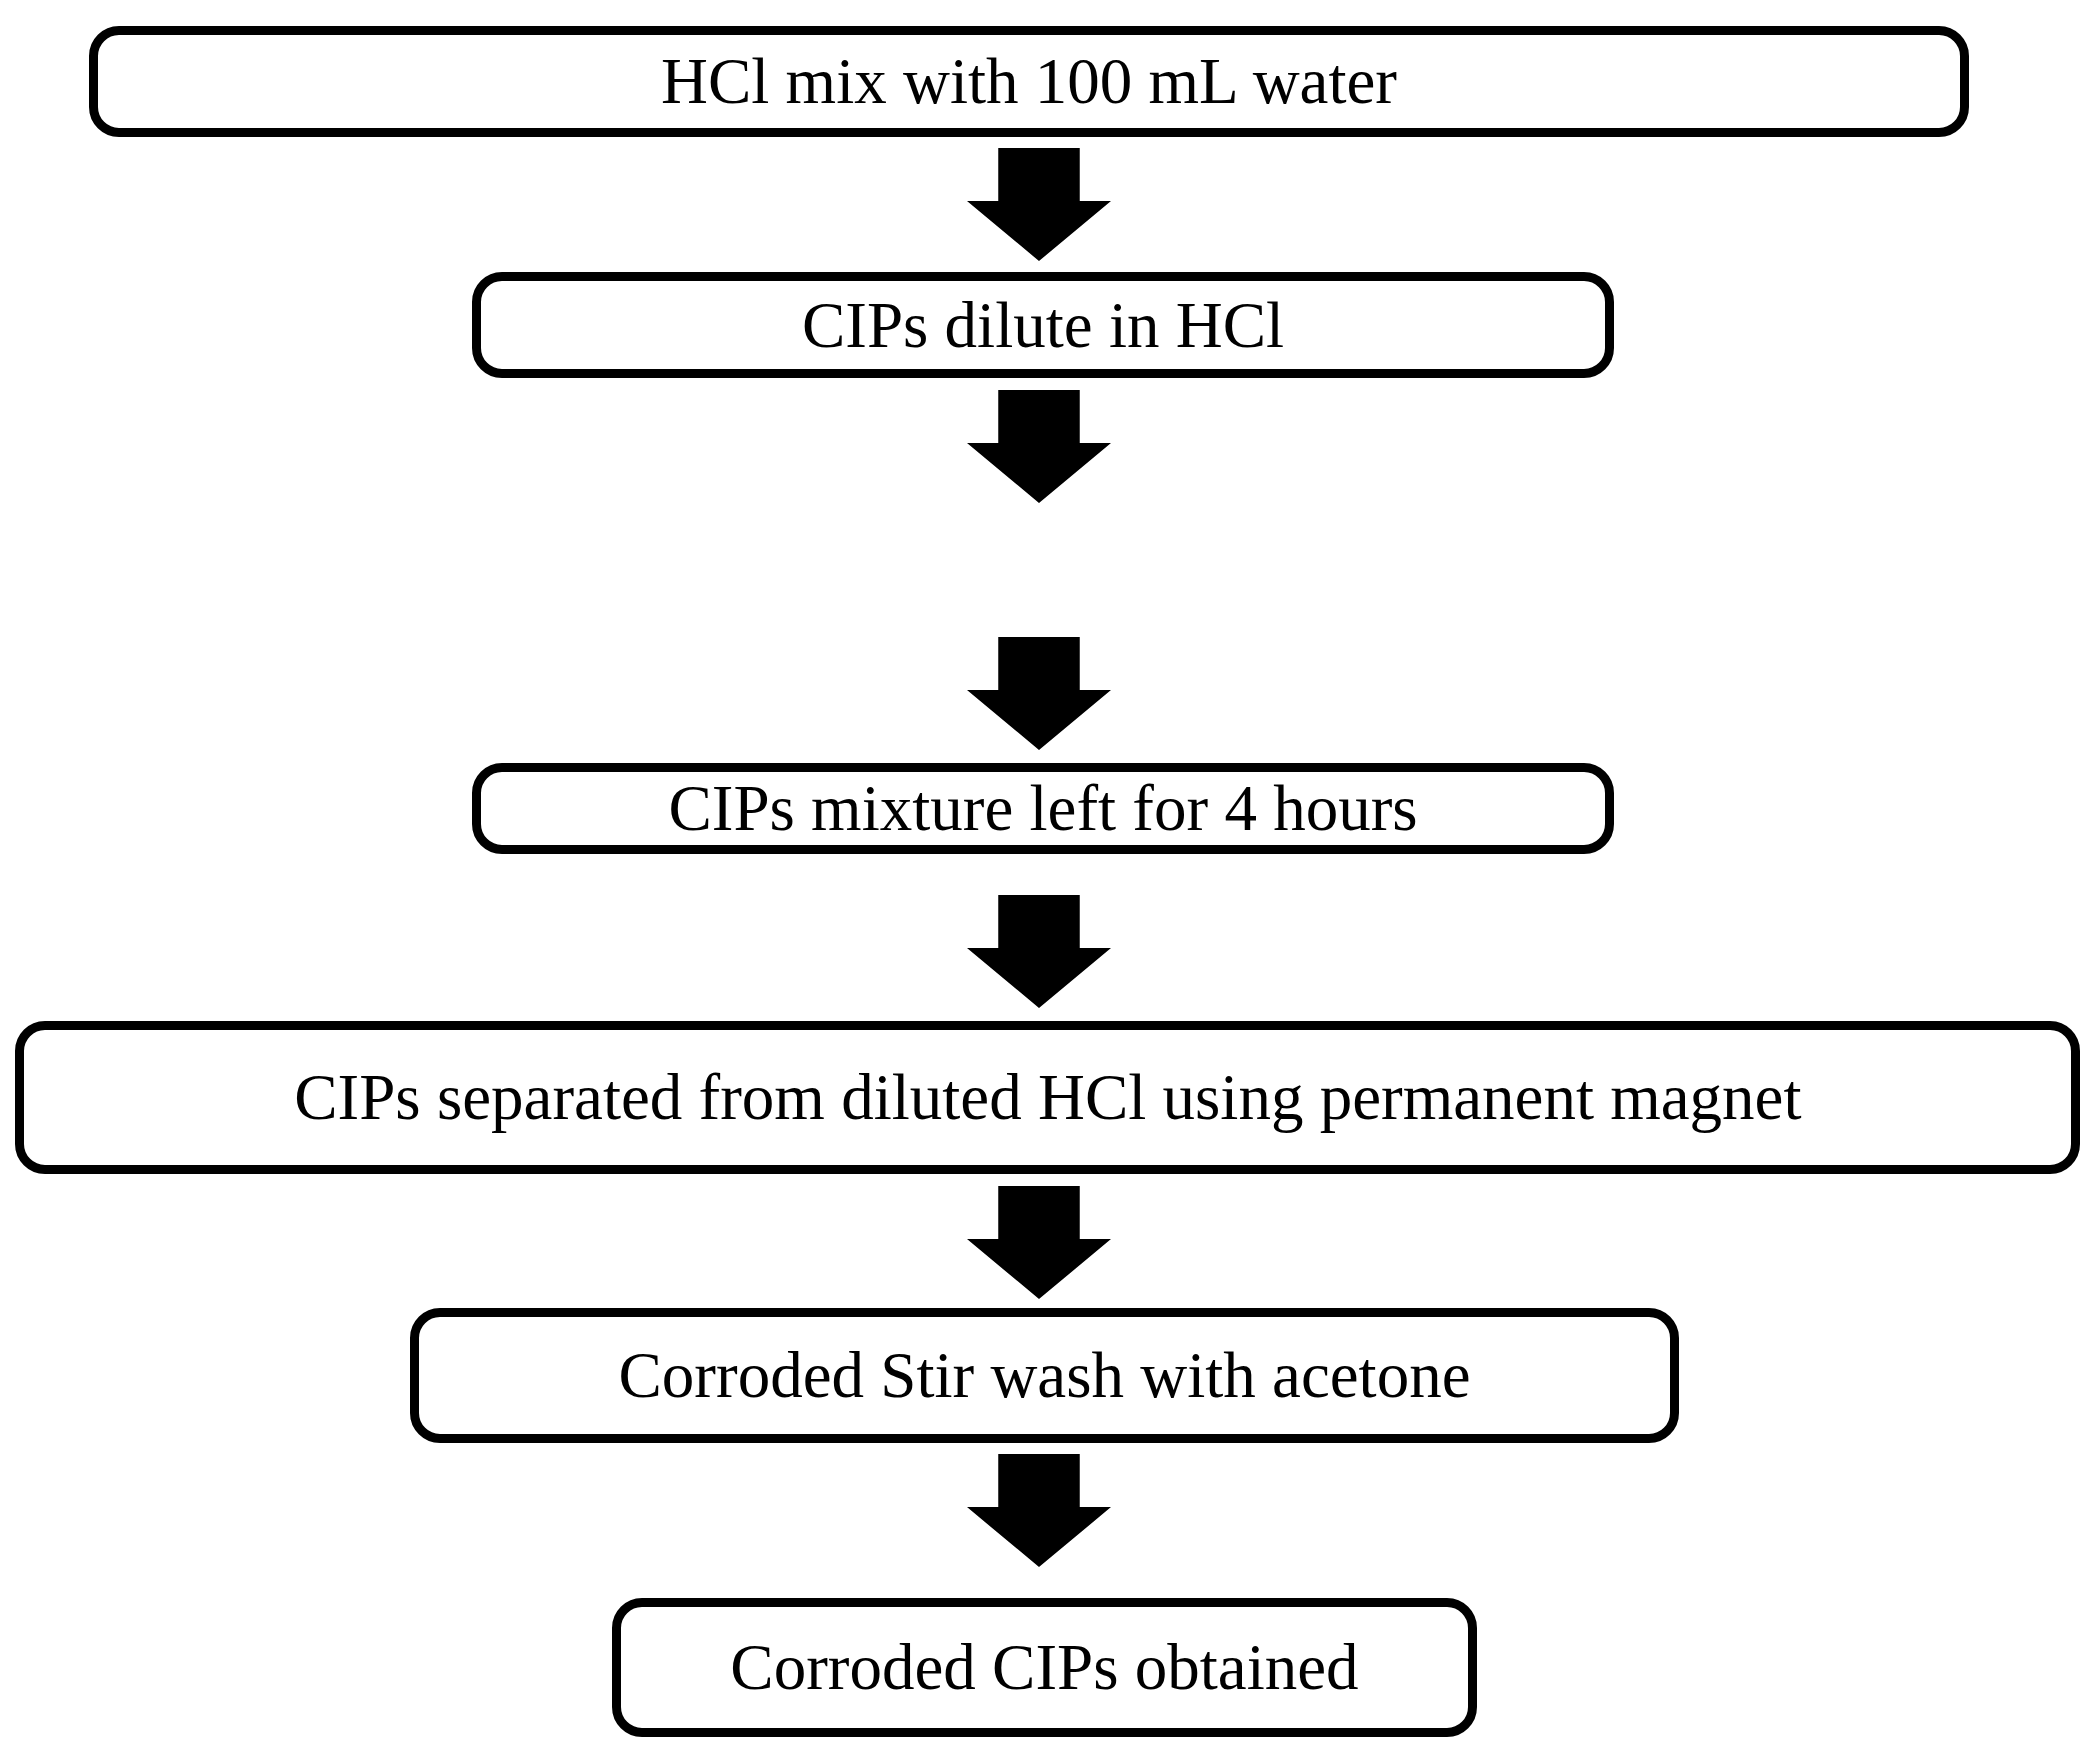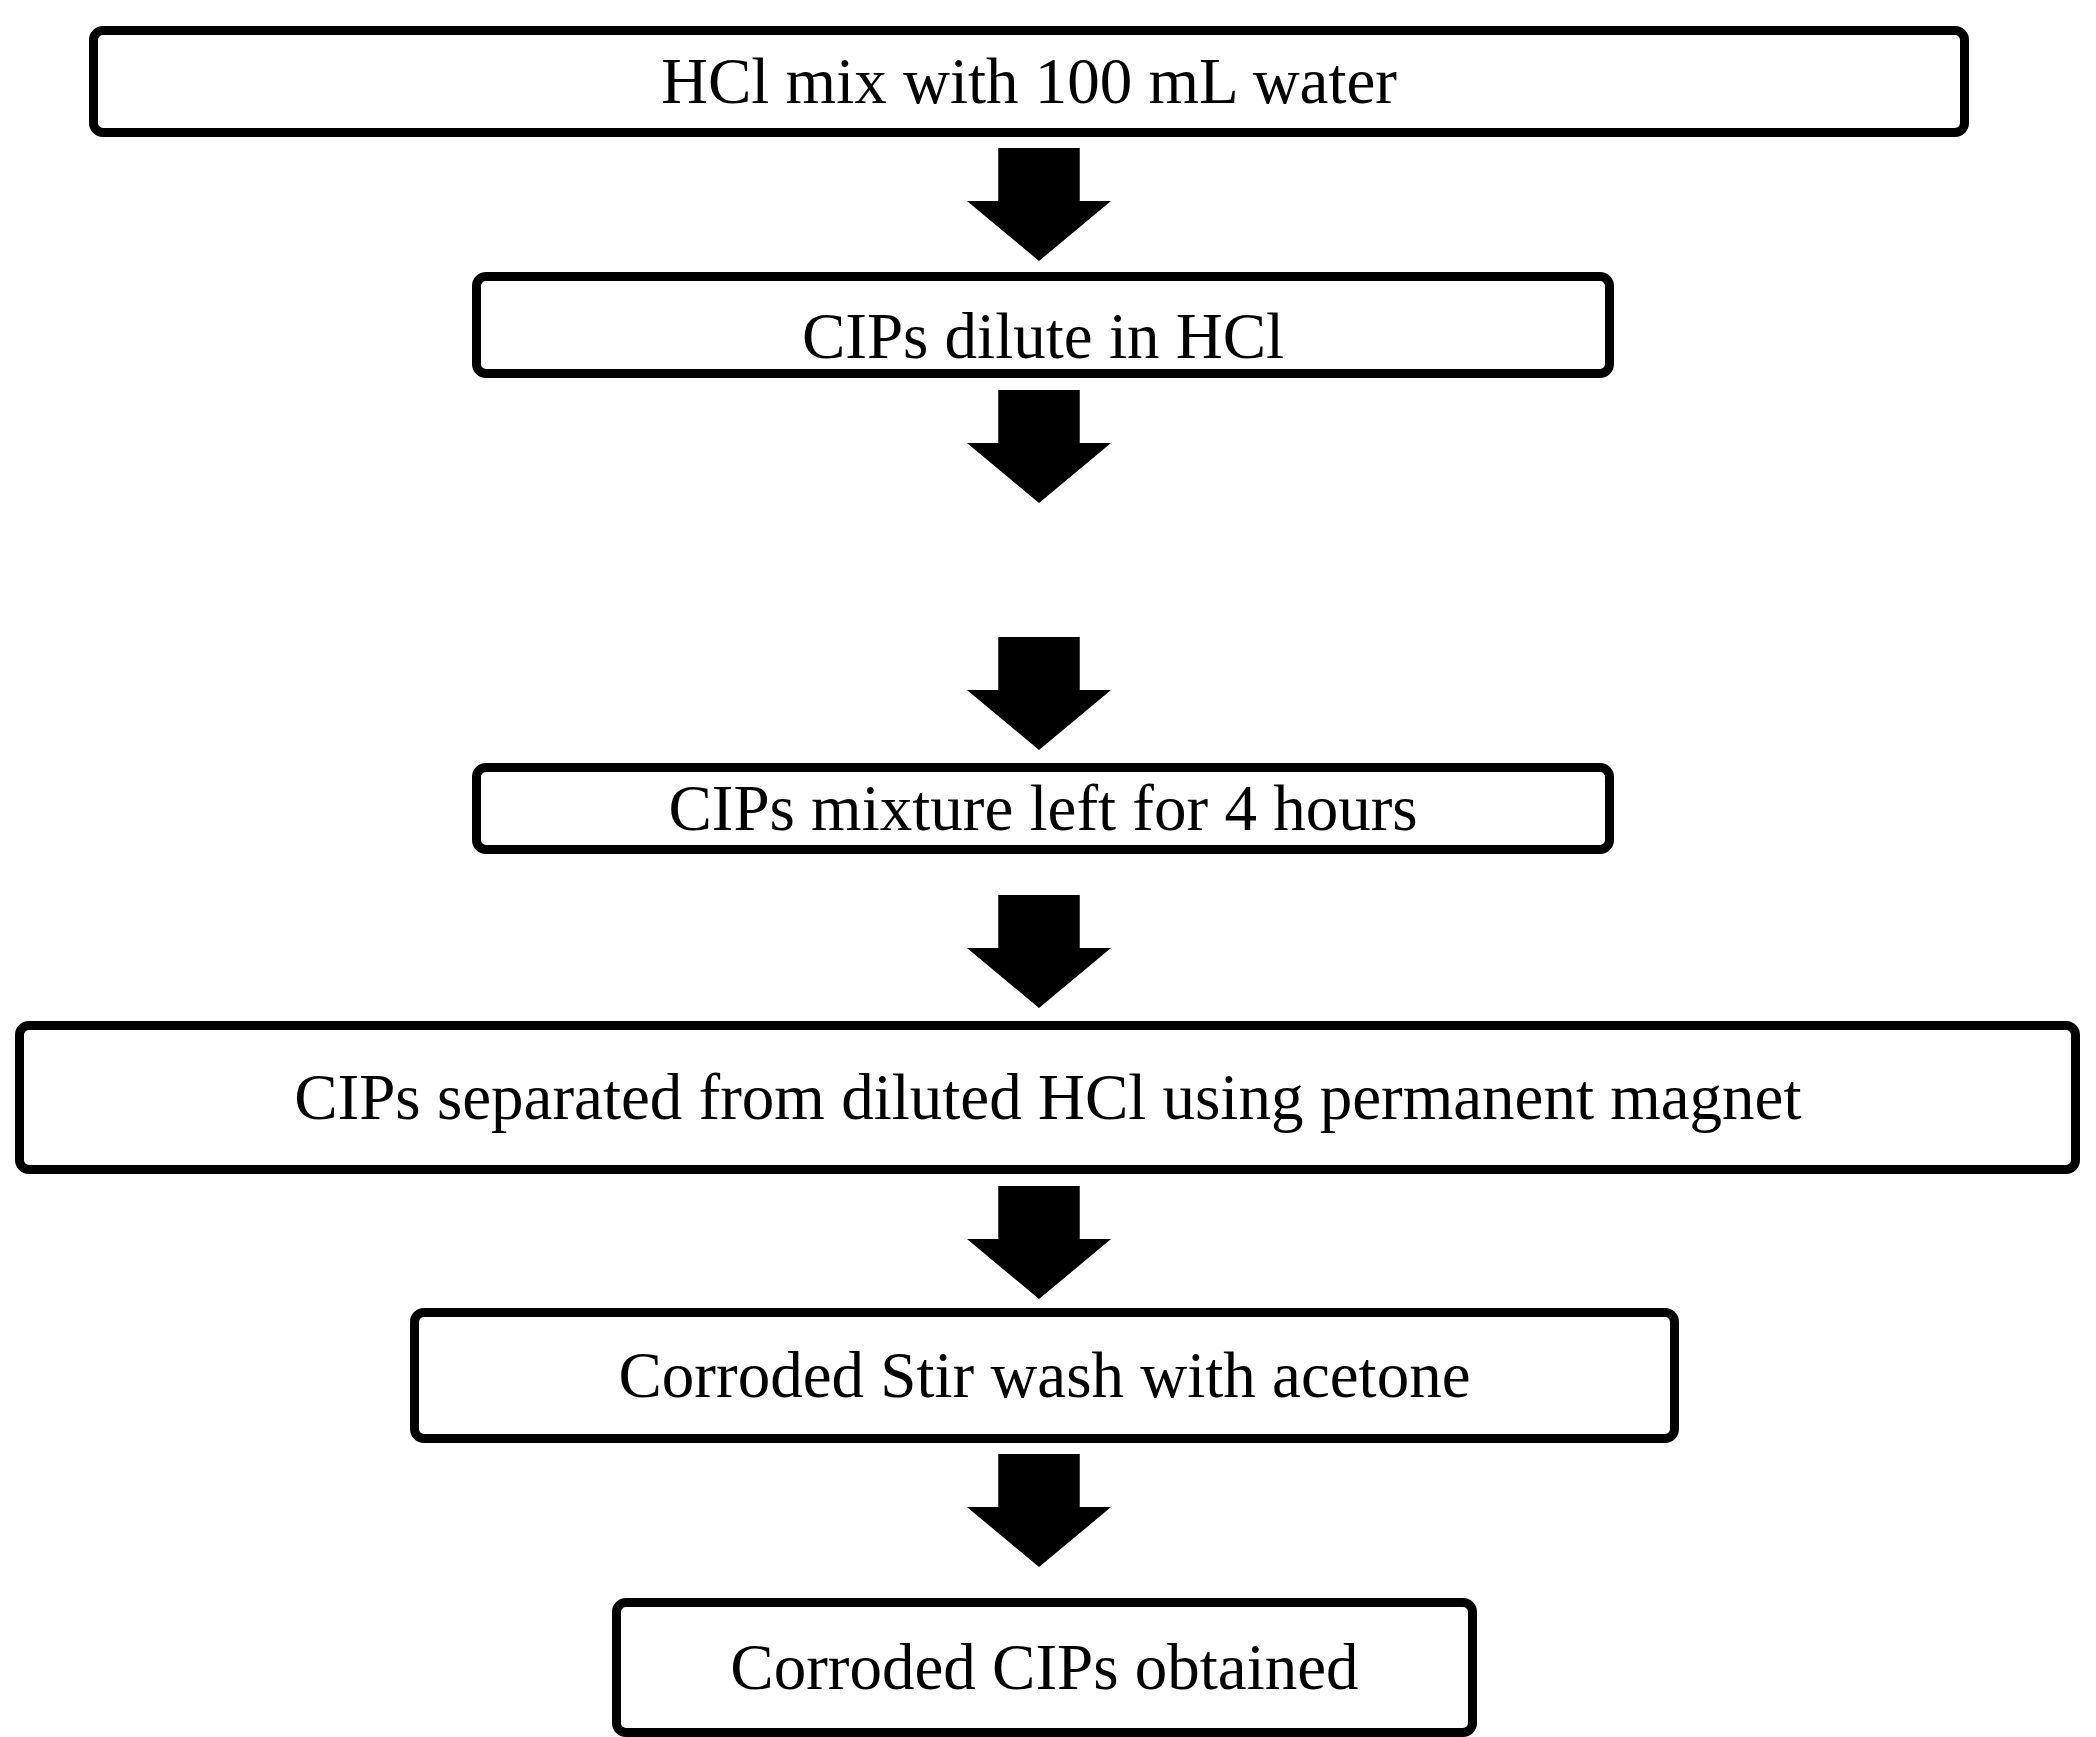--- a/index.html
+++ b/index.html
@@ -12,42 +12,42 @@
     width: 2097px;
     height: 1738px;
     background: #ffffff;
     font-family: "Liberation Serif", serif;
     overflow: hidden;
   }
   .step {
     position: absolute;
     box-sizing: border-box;
     border: 9.4px solid #000000;
-    border-radius: 14px;
+    border-radius: 30px;
     background: #ffffff;
     color: #000000;
     display: flex;
     align-items: center;
     justify-content: center;
     font-size: 65px;
     line-height: 1;
     white-space: nowrap;
     text-align: center;
   }
   .arrow {
     position: absolute;
     width: 144px;
     height: 113px;
     left: 967px;
     background: #000000;
     clip-path: polygon(21.7% 0%, 78.3% 0%, 78.3% 47%, 100% 47%, 50% 100%, 0% 47%, 21.7% 47%);
   }
   
   .s1 { left: 89px;  top: 26px;   width: 1880px; height: 111px; }
-  .s2 { left: 472px;  top: 272px;  width: 1142px; height: 106px; align-items: flex-end; }
+  .s2 { left: 472px;  top: 272px;  width: 1142px; height: 106px; }
   .s3 { left: 468px;  top: 515px;  width: 1145px; height: 110px; }
   .s4 { left: 472px;  top: 763px;  width: 1142px; height: 91px; align-items: center; }
   .s5 { left: 15.4px;   top: 1021px; width: 2065px; height: 153px; text-align: right; }
   .s6 { left: 410px;  top: 1308px; width: 1269px; height: 135px; }
   .s7 { left: 612px;  top: 1598px; width: 865px; height: 139px; }
   
   .a1 { top: 148px; }
   .a2 { top: 390px; }
   .a3 { top: 637px; }
   .a4 { top: 895px; }

